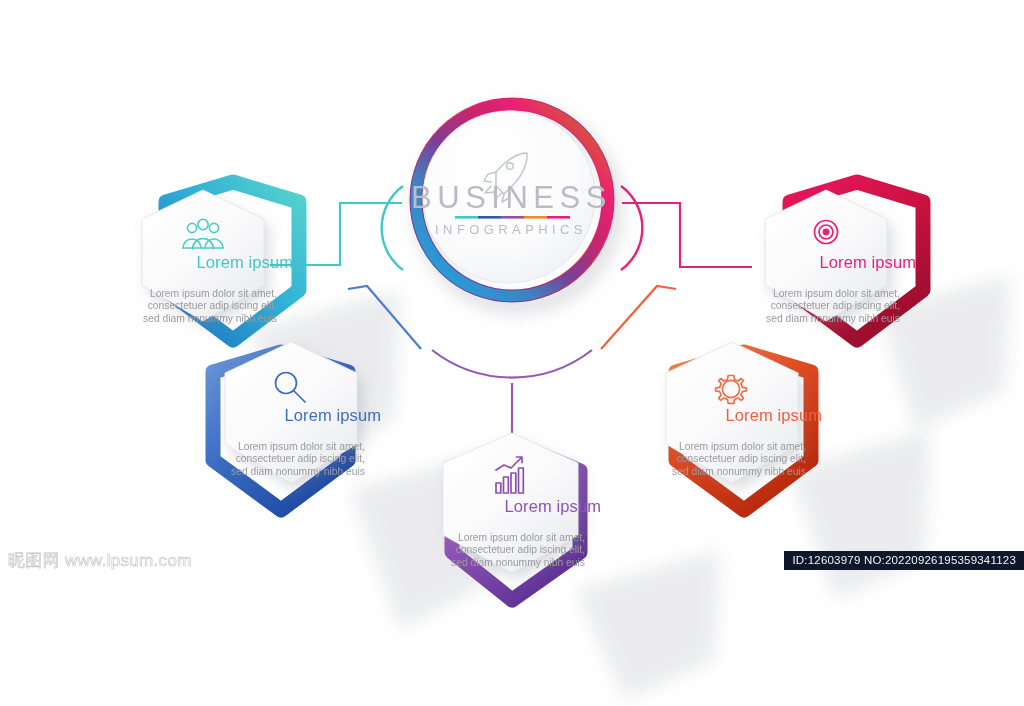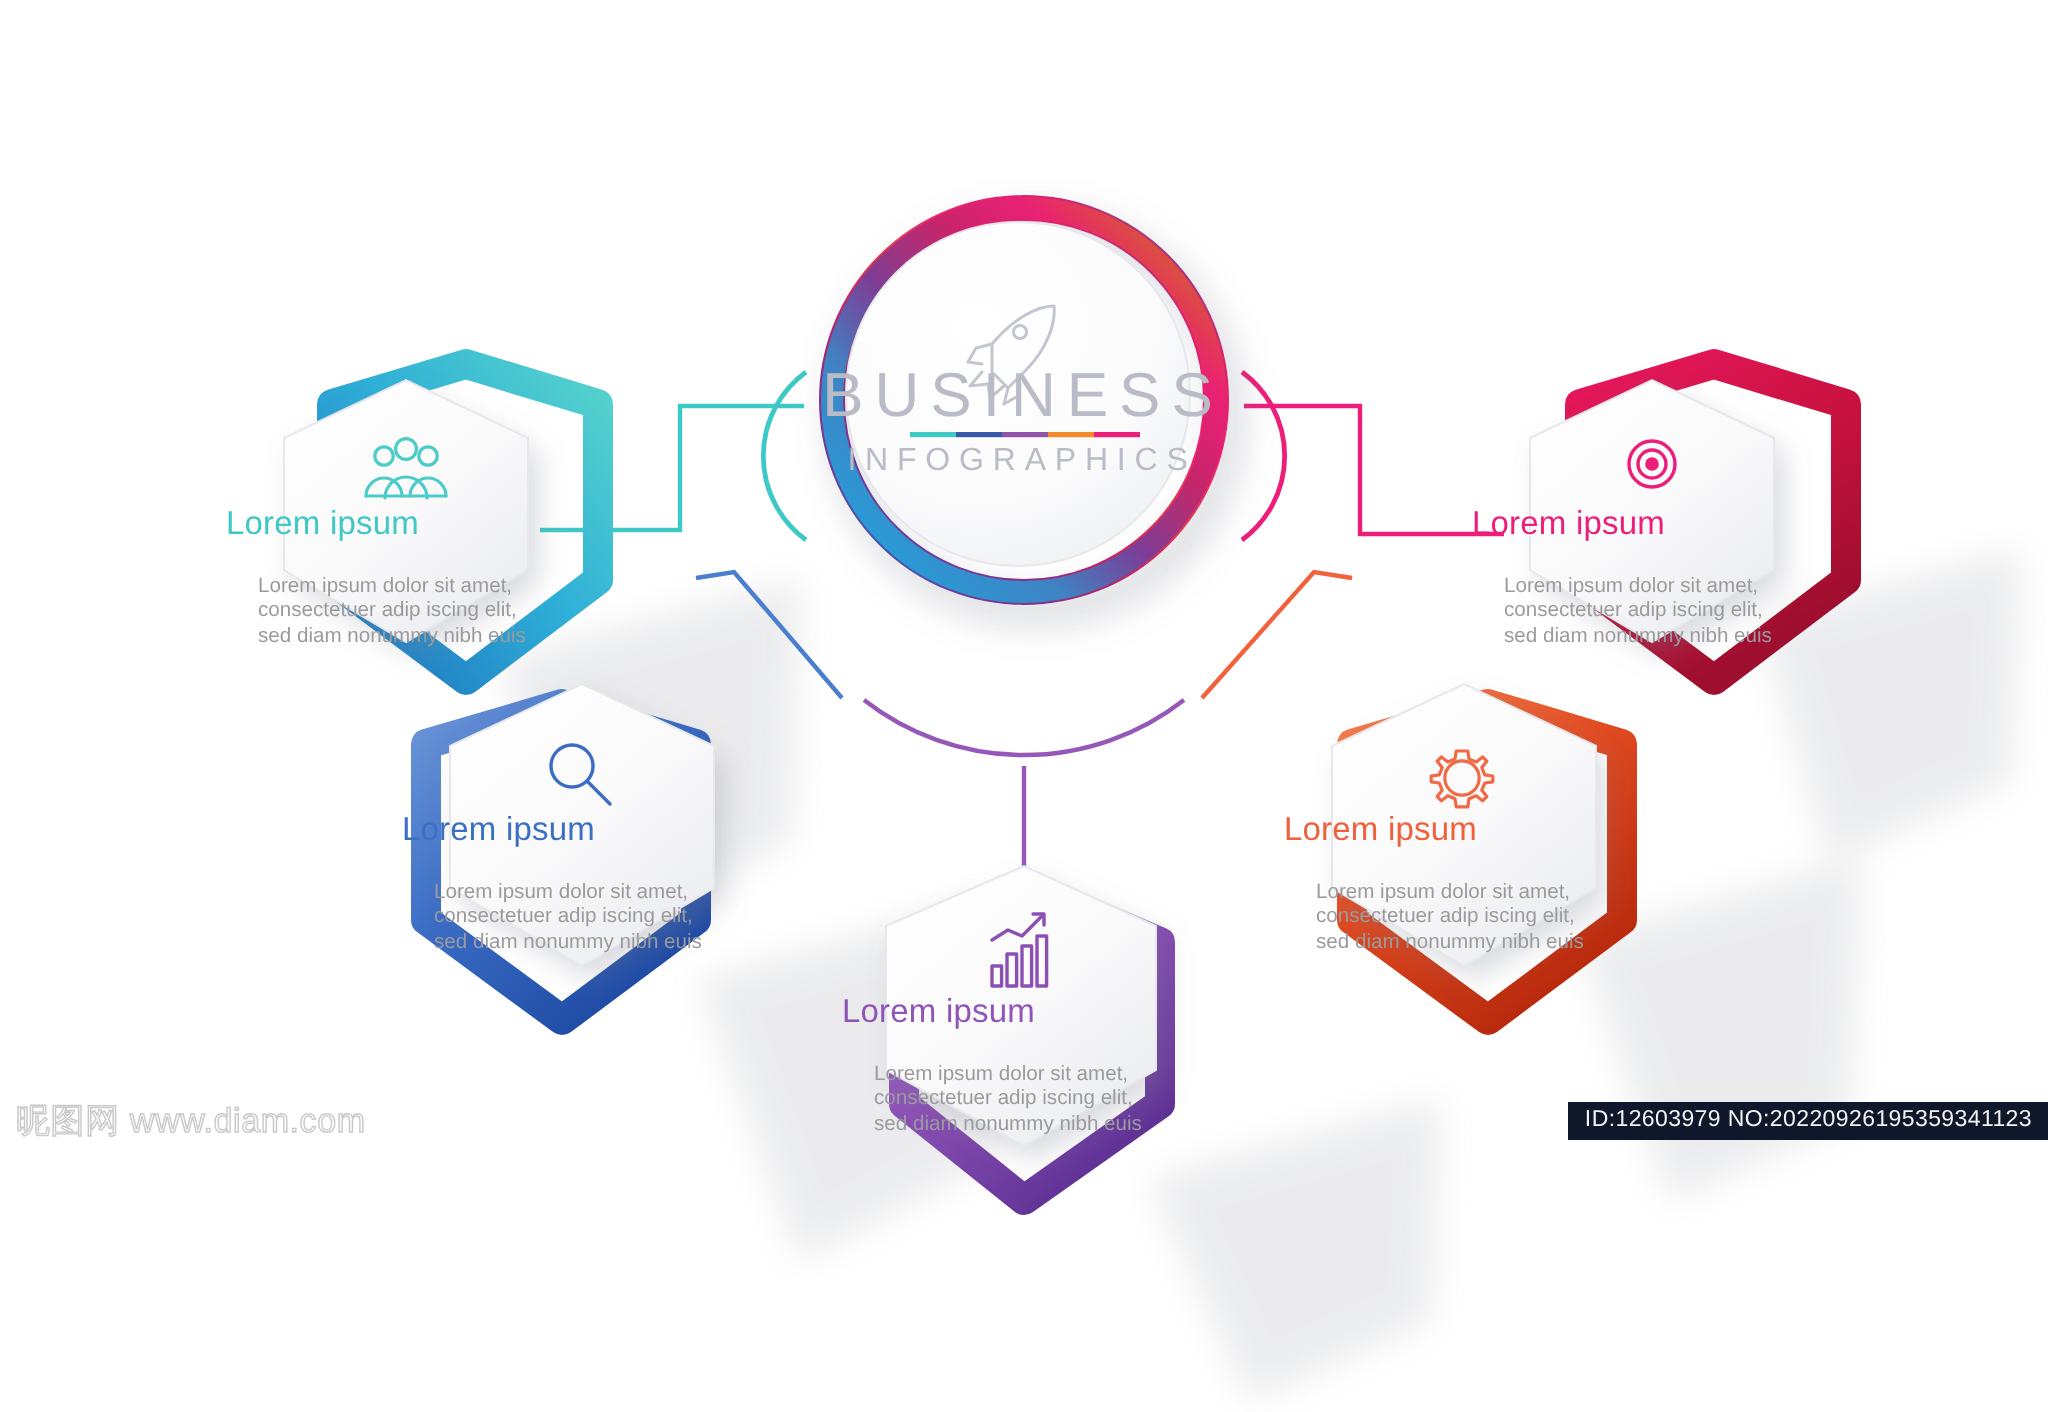--- a/index.html
+++ b/index.html
@@ -13,21 +13,21 @@
   }
   #stage{position:absolute;inset:0;width:1024px;height:580px;}
 
   
   svg#art{position:absolute;left:0;top:0;width:1024px;height:706px;}
 
   
   .hex-text{
     position:absolute;
     width:180px;
-    text-align:left;
+    text-align:right;
     pointer-events:none;
   }
   .hex-title{
     font-size:16.5px;
     letter-spacing:.1px;
     margin:0 0 3px 0;
     font-weight:400;
   }
   .hex-body{
     font-size:10.3px;
@@ -44,21 +44,21 @@
   }
   .center-title{
     font-size:31px;
     letter-spacing:5.5px;
     color:#b9bcc6;
     font-weight:400;
     margin:0;
     text-indent:5px;
   }
   .center-sub{
-    font-size:16px;
+    font-size:13px;
     letter-spacing:4.4px;
     color:#b9bcc6;
     margin:6px 0 0 0;
     text-indent:4px;
   }
 
   
   #footer{
     position:absolute;left:0;bottom:0;width:1024px;height:46px;
   }
@@ -294,17 +294,17 @@
   <p class="hex-title" style="color:#f0603a;">Lorem ipsum</p>
   <p class="hex-body">Lorem ipsum dolor sit amet, consectetuer adip iscing elit, sed diam nonummy nibh euis</p>
 </div>
 
 <div class="hex-text" style="left:736px;top:253px;">
   <p class="hex-title" style="color:#ec1e7a;">Lorem ipsum</p>
   <p class="hex-body">Lorem ipsum dolor sit amet, consectetuer adip iscing elit, sed diam nonummy nibh euis</p>
 </div>
 
 <div id="footer">
-  <div id="wm-left">昵图网 www.diam.com</div>
+  <div id="wm-left">昵图网 www.ipsum.com</div>
   <div id="wm-right">ID:12603979 NO:20220926195359341123</div>
 </div>
 
 </div>
 
 </body></html>

